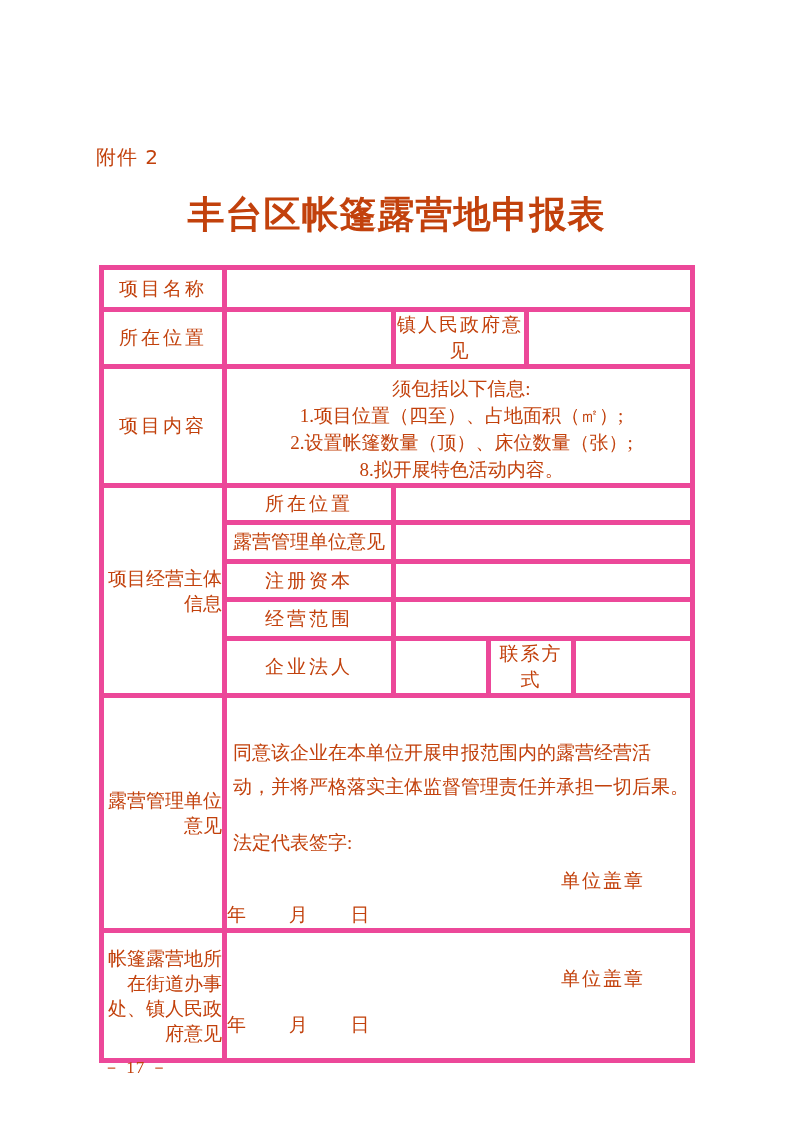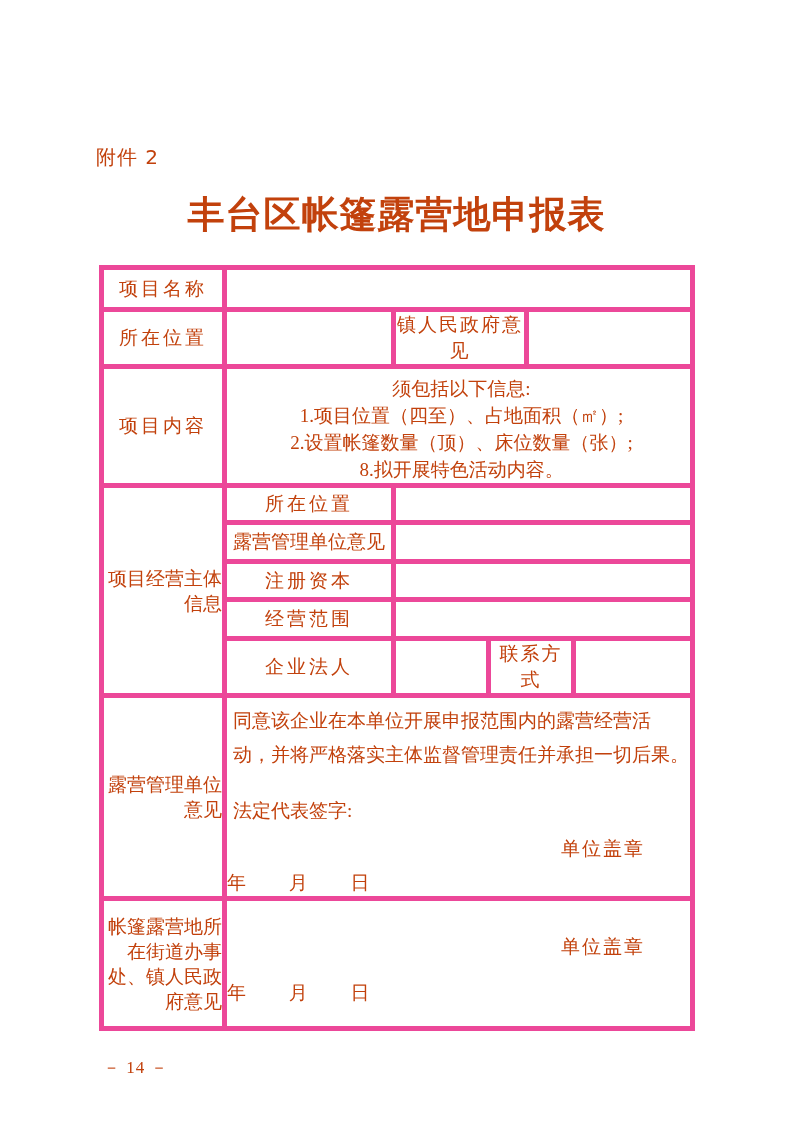--- a/index.html
+++ b/index.html
@@ -41,21 +41,21 @@
   .lbl{text-align:center;}
   .ls3{letter-spacing:3px;}
   .ls2{letter-spacing:2px;}
   .wraplbl{
     text-align:right;line-height:25px;
     padding:0 2px;line-break:strict;margin-left:16px;
   }
   td.topcell{vertical-align:top;}
   .content-lines{padding:6px 0 0 6px;line-height:27px;text-align:center;}
   .content-lines div{white-space:nowrap;}
-  .op-para{padding:6px 0 0 6px;line-height:34px;}
+  .op-para{padding:6px 0 0 6px;line-height:34px;margin-top:32px;}
   .op-para div{white-space:nowrap;}
   .op-sign{padding-left:6px;margin-top:26px;font-family:Liberation Serif, serif;}
   .seal-line{text-align:right;padding-right:45px;letter-spacing:2px;}
   .date-line{padding-right:13px;}
   .op-seal{margin-top:12px;}
   .op-date{margin-top:8px;}
   .st-box{padding-top:12px;}
   .st-date{margin-top:20px;}
   .footer{
     position:absolute;left:103px;top:1056px;
@@ -148,15 +148,15 @@
       <td colspan="5">
         <div class="st-box">
           <div class="seal-line">单位盖章</div>
           <div class="date-line st-date">年　　 月　　 日</div>
         </div>
       </td>
     </tr>
   </tbody>
     </table>
 
-  <div class="footer">－ 14 －</div>
+  <div class="footer">－ 17 －</div>
 
 </div>
 
 </body></html>

